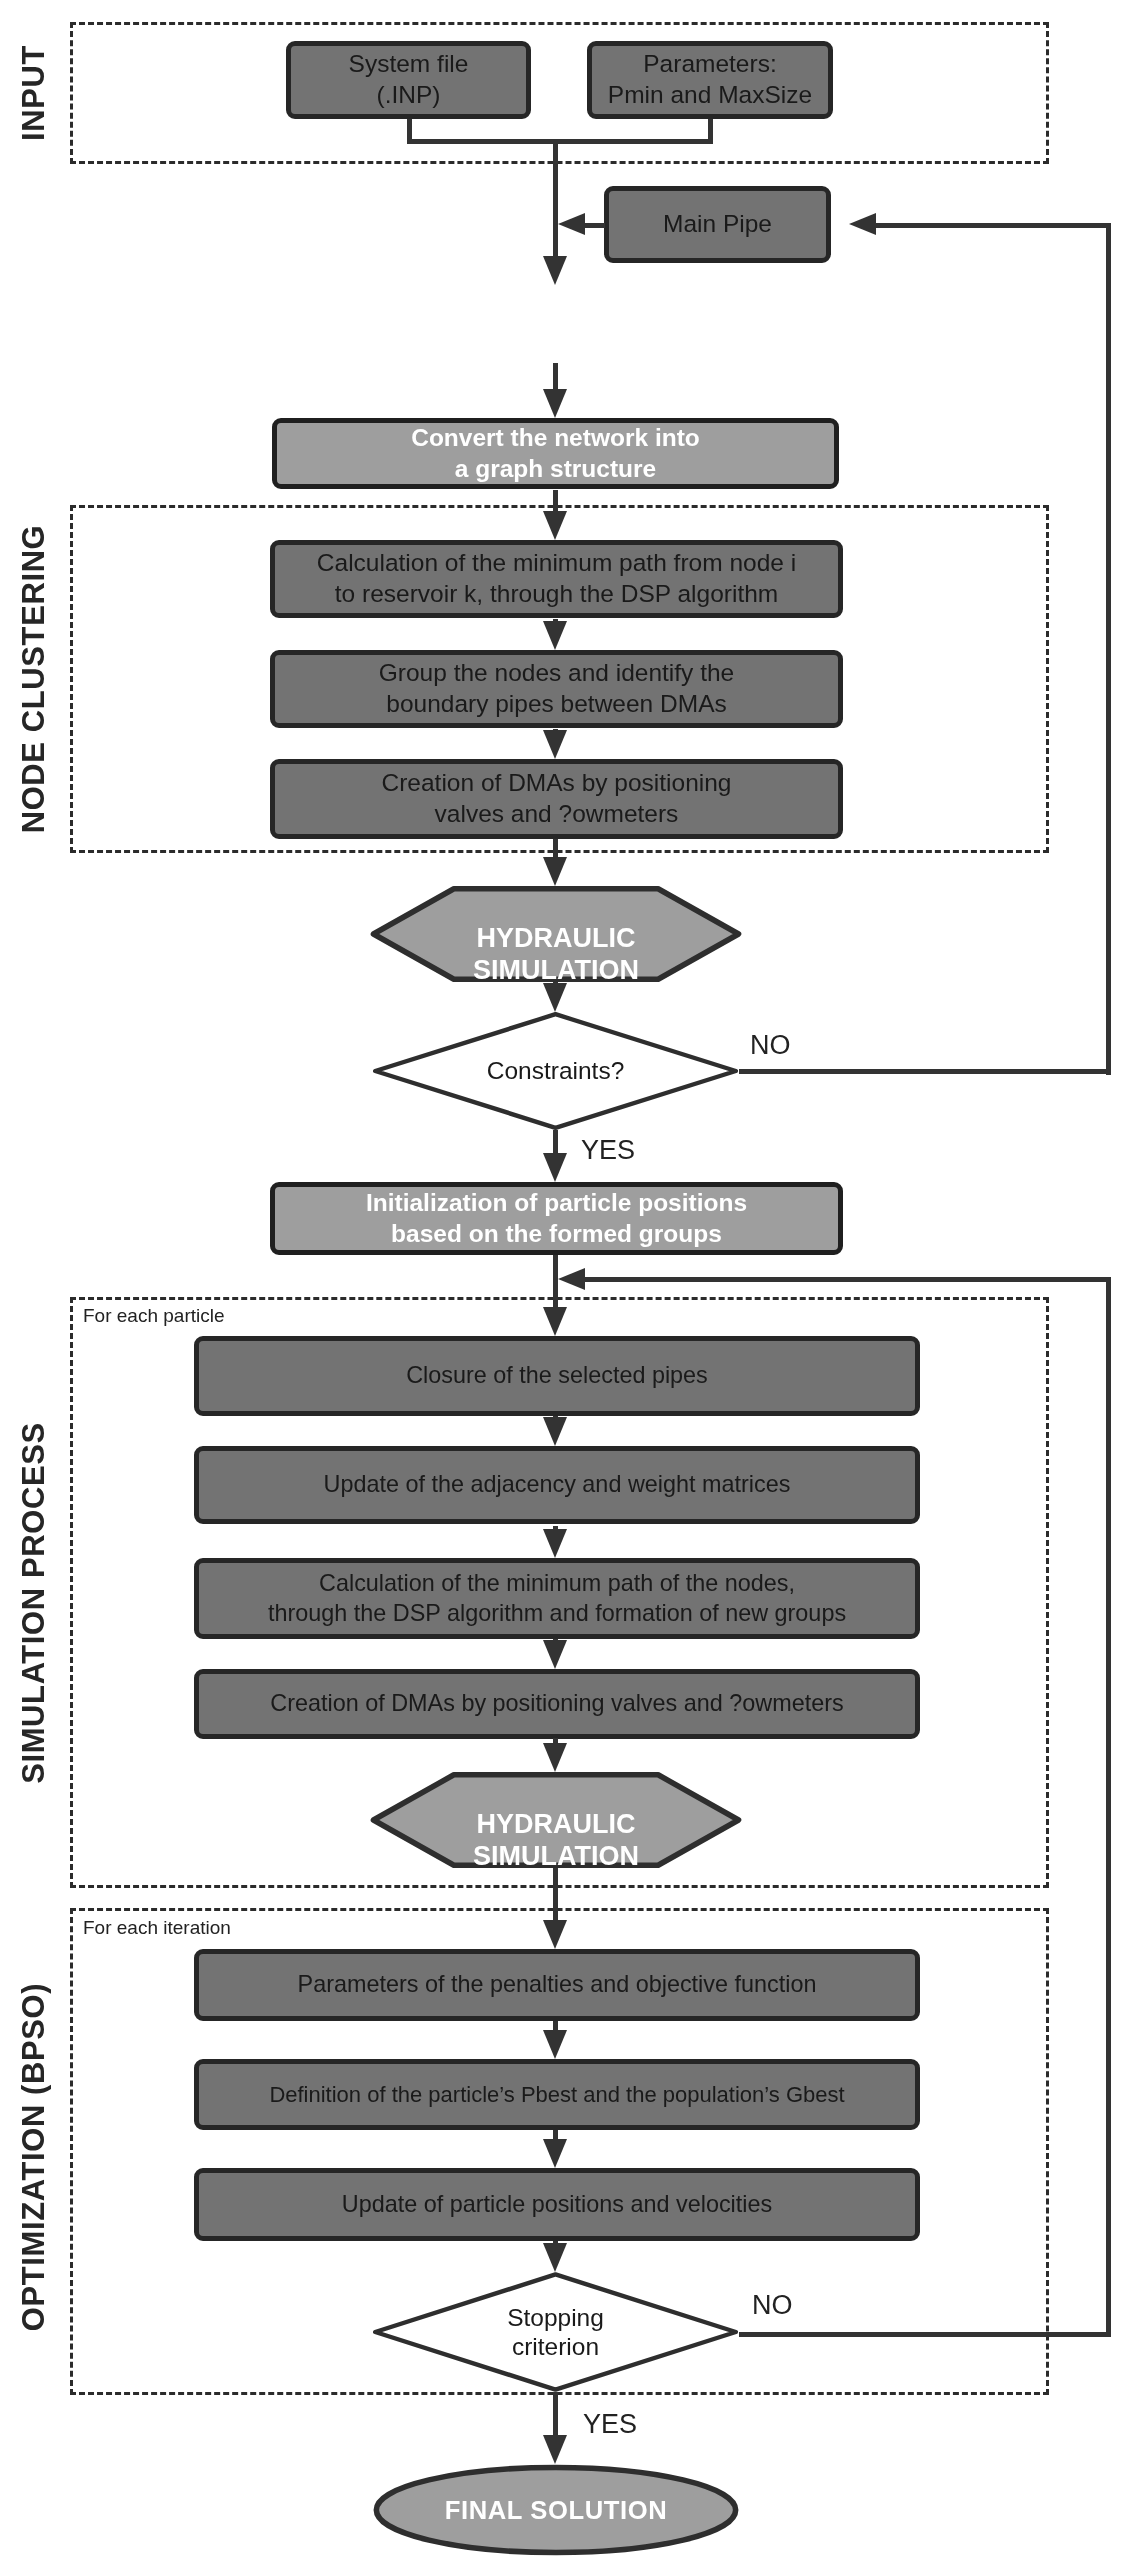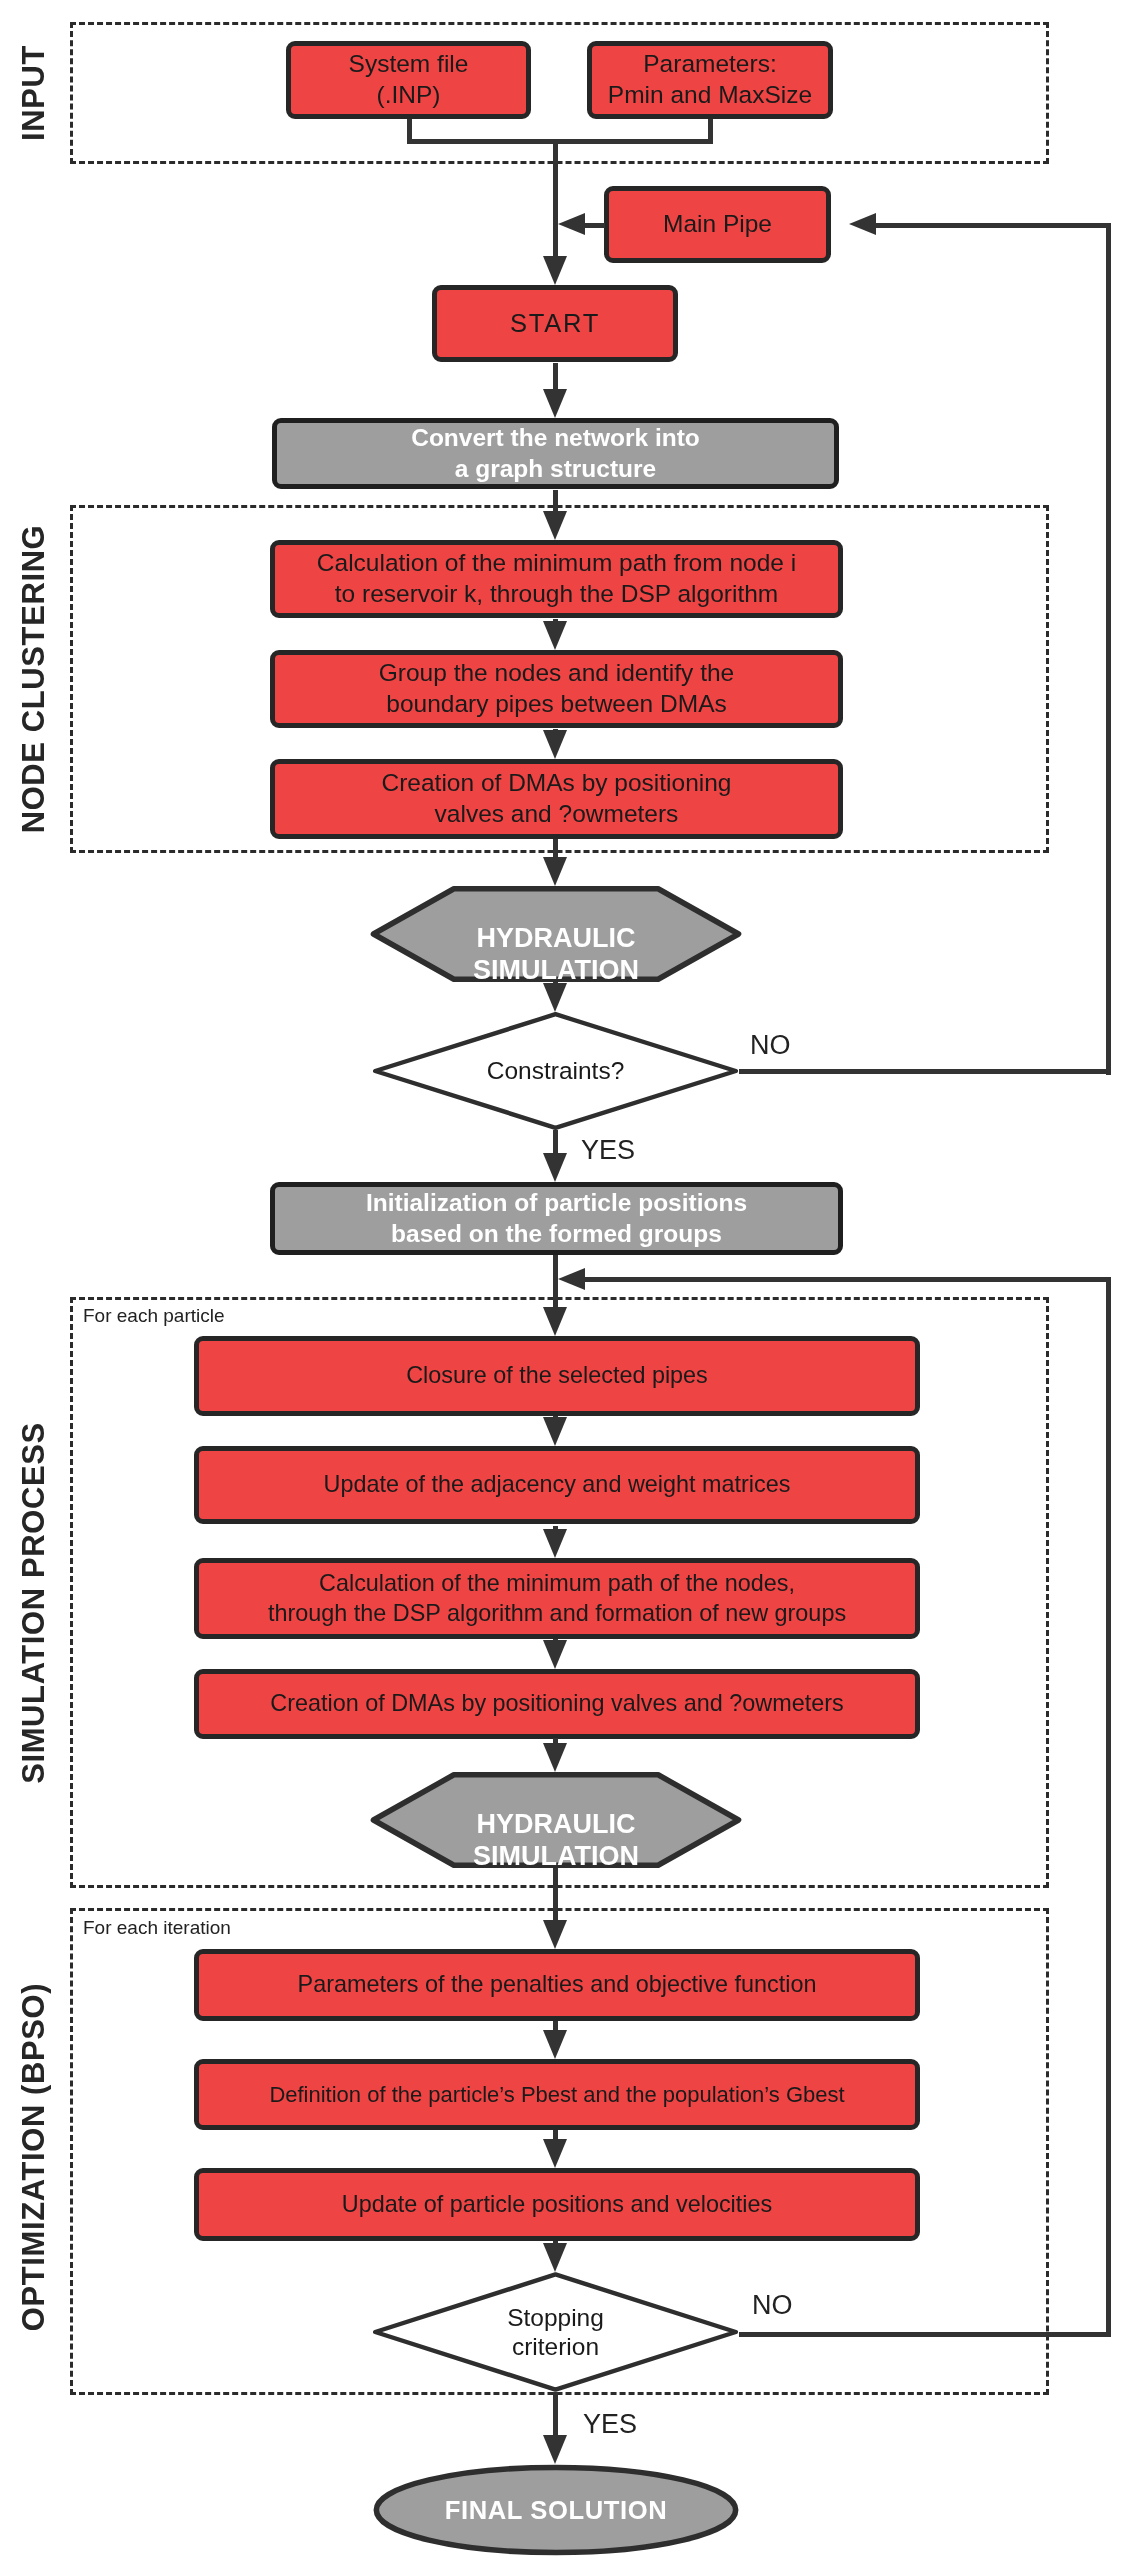--- a/index.html
+++ b/index.html
@@ -14,21 +14,21 @@
     font-family:"Liberation Sans", sans-serif;color:var(--ink);overflow:hidden;
   }
   .dashed{position:absolute;border:3.9px dashed #2b2b2b;box-sizing:border-box;background:transparent;}
   .side-label{
     position:absolute;font-weight:bold;font-size:31px;letter-spacing:0.6px;white-space:nowrap;
     transform:translate(-50%,-50%) rotate(-90deg);color:#262626;
   }
   .loop-label{position:absolute;font-size:19px;color:#222;}
   .box{
     position:absolute;box-sizing:border-box;border:5px solid var(--border);border-radius:9px;
-    background:#ef4444;display:flex;align-items:center;justify-content:center;text-align:center;
+    background:#737373;display:flex;align-items:center;justify-content:center;text-align:center;
     white-space:pre-line;font-size:24.5px;line-height:1.25;padding:2.2px 7.8px;
   }
   .box.gray{background:var(--gray);color:#ffffff;font-weight:bold;border-color:#1f1f1f;}
   .box.wide{font-size:23.4px;}
   .box.dense{font-size:22px;}
   .vline{position:absolute;width:5px;background:var(--line);}
   .hline{position:absolute;height:5px;background:var(--line);}
   .arrow-down{position:absolute;width:0;height:0;border-left:12.8px solid transparent;border-right:12.8px solid transparent;border-top:29px solid var(--line);}
   .arrow-left{position:absolute;width:0;height:0;border-top:11.7px solid transparent;border-bottom:11.7px solid transparent;border-right:27px solid var(--line);}
   .shape{position:absolute;}
@@ -75,21 +75,20 @@
   <div class="vline" style="left:553px;top:141px;height:117px;"></div>
   <div class="arrow-down" style="left:543px;top:256px;"></div>
 
   <div class="box" style="left:604px;top:186px;width:227px;height:77px;">Main Pipe</div>
   <div class="arrow-left" style="left:558px;top:213px;"></div>
   <div class="hline" style="left:584px;top:223px;width:20.6px;"></div>
   <div class="arrow-left" style="left:849px;top:213px;"></div>
   <div class="hline" style="left:875px;top:223px;width:236px;"></div>
   <div class="vline" style="left:1106px;top:223px;height:852px;"></div>
 
-  <div class="box start-text" style="left:432px;top:285px;width:246px;height:77px;">START</div>
   <div class="vline" style="left:553px;top:363px;height:28px;"></div>
   <div class="arrow-down" style="left:543px;top:389px;"></div>
 
   <div class="box gray" style="left:272px;top:418px;width:567px;height:71px;">Convert the network into
 a graph structure</div>
   <div class="vline" style="left:553px;top:490px;height:23.4px;"></div>
   <div class="arrow-down" style="left:543px;top:511px;"></div>
 
   <div class="box" style="left:270px;top:540px;width:573px;height:78px;">Calculation of the minimum path from node i
 to reservoir k, through the DSP algorithm</div>

